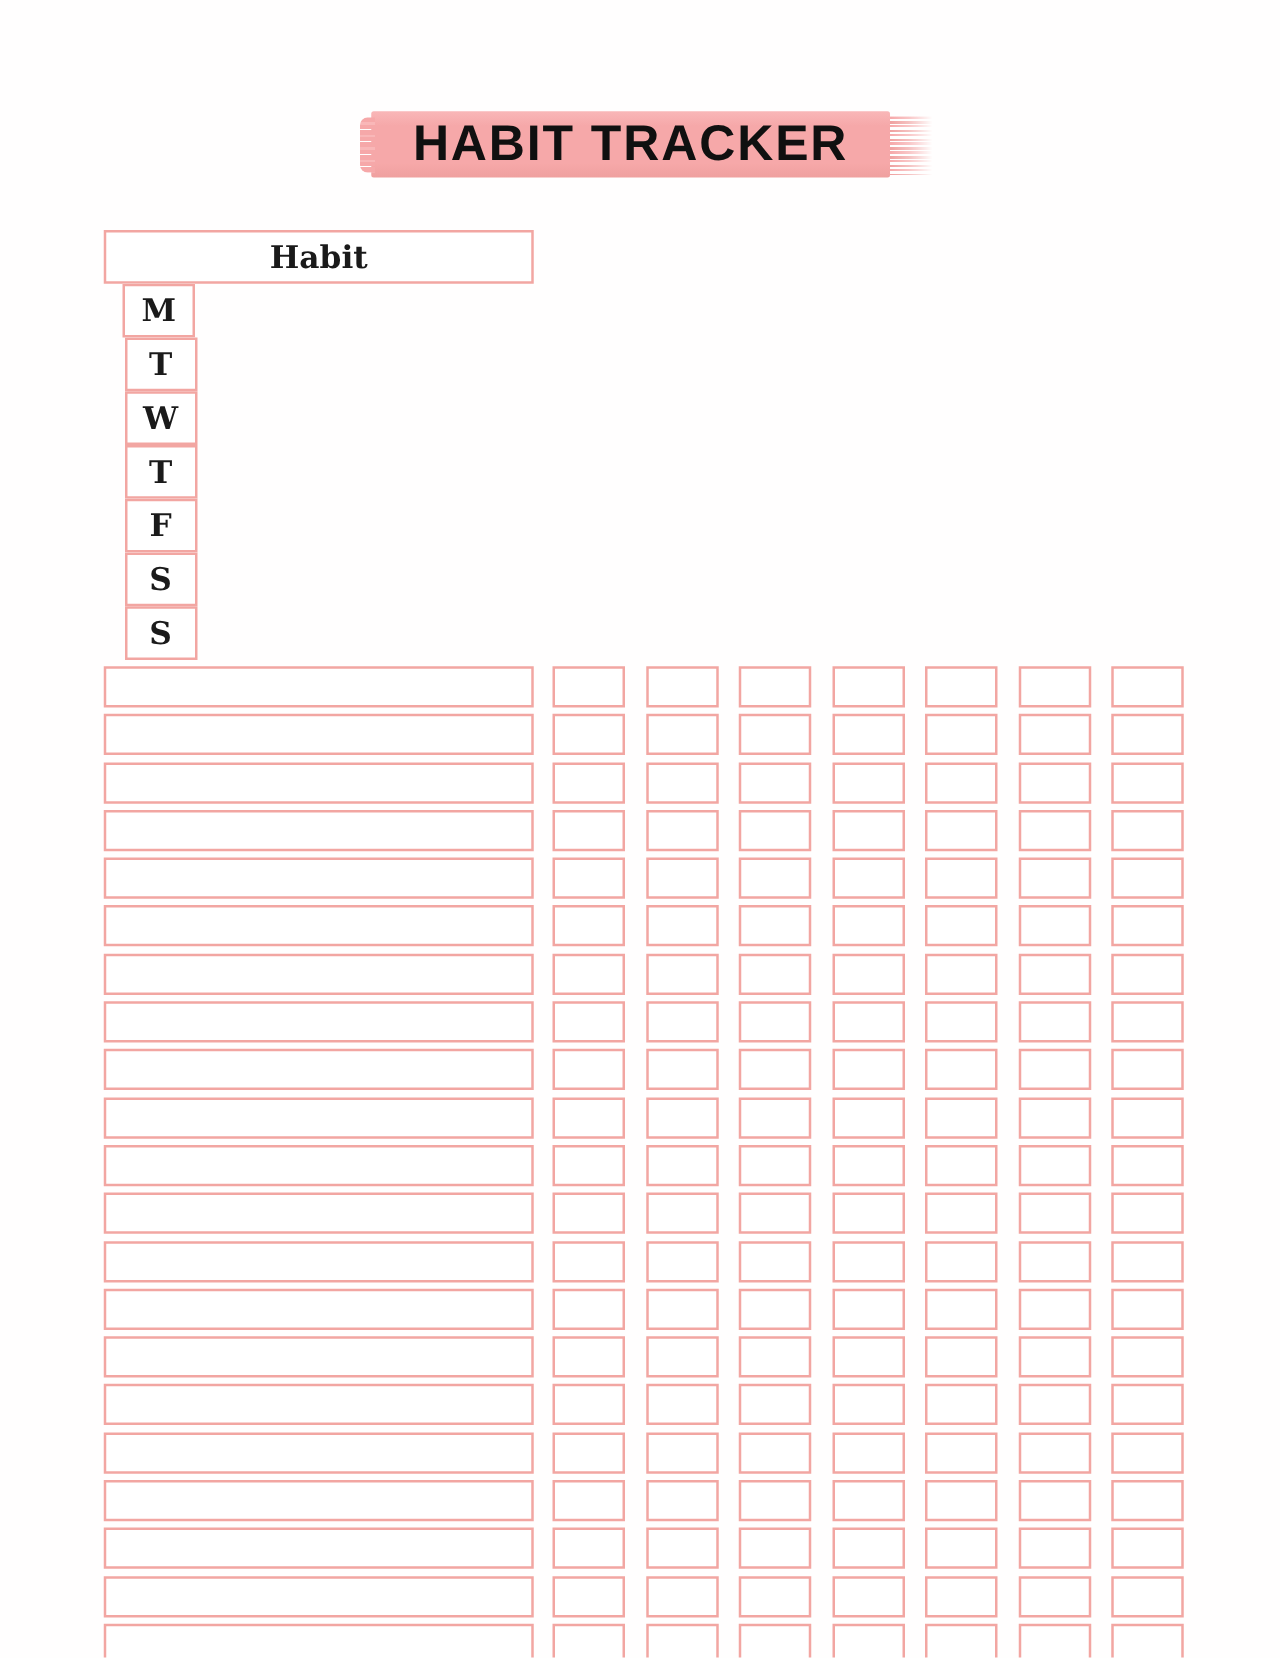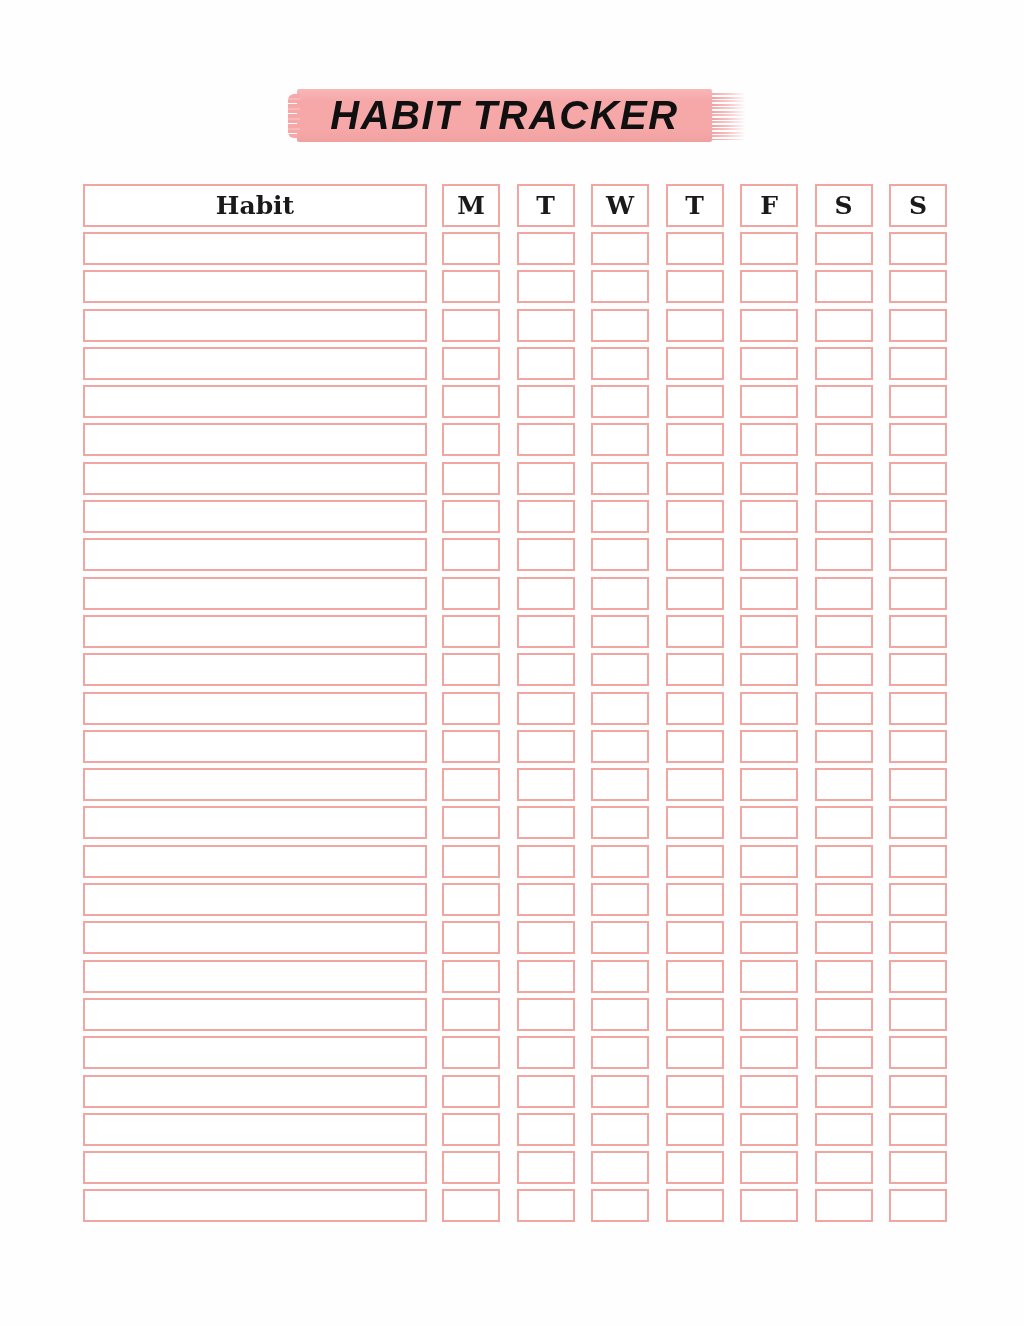--- a/index.html
+++ b/index.html
@@ -57,30 +57,29 @@
   .page-title {
     margin: 0;
     height: 100%;
     display: flex; align-items: center; justify-content: center;
     font-family: "Liberation Sans", sans-serif;
     font-weight: 900;
     font-size: 40px;
     letter-spacing: 1.5px;
     color: var(--title-color);
     white-space: nowrap;
-    font-style: italic;
   }
 
   
   .tracker {
     position: absolute;
     left: 83px; top: 184px;
   }
   .t-row { display: flex; margin-bottom: 5.3px; }
-  .t-row.header-row { margin-bottom: 5px; }
+  .t-row.header-row { margin-bottom: 5px; flex-direction: column; }
 
   .habit-box {
     width: 344px;
     box-sizing: border-box;
     border: 2px solid var(--cell-border);
     background: #ffffff;
     display: flex; align-items: center; justify-content: center;
   }
   .day-box {
     width: 58px;

